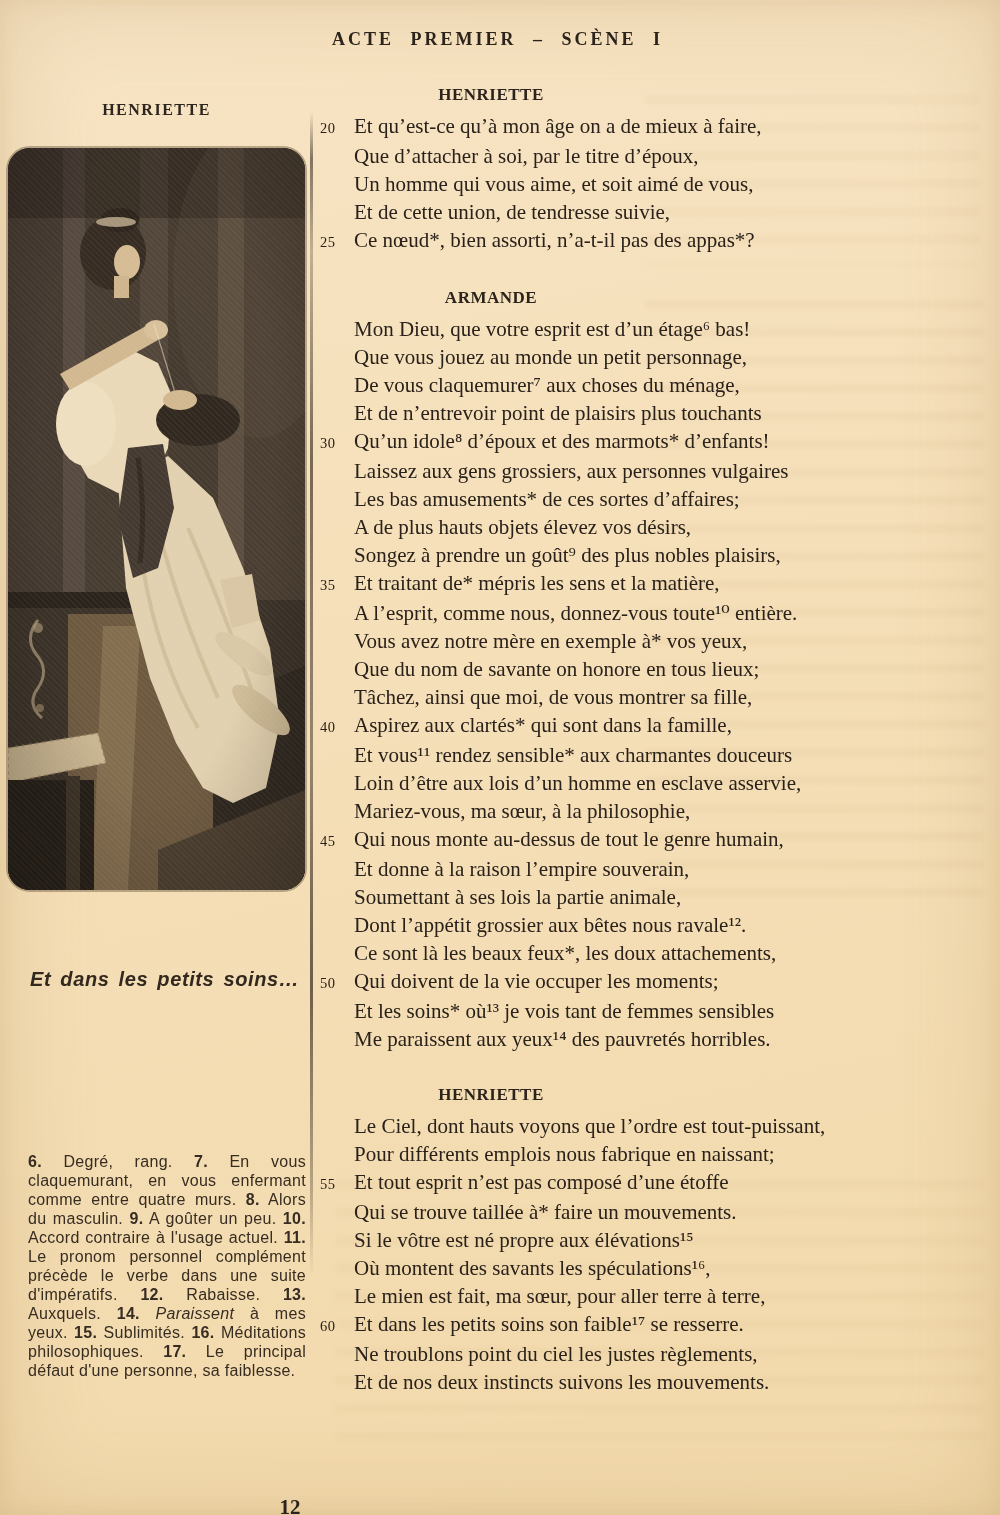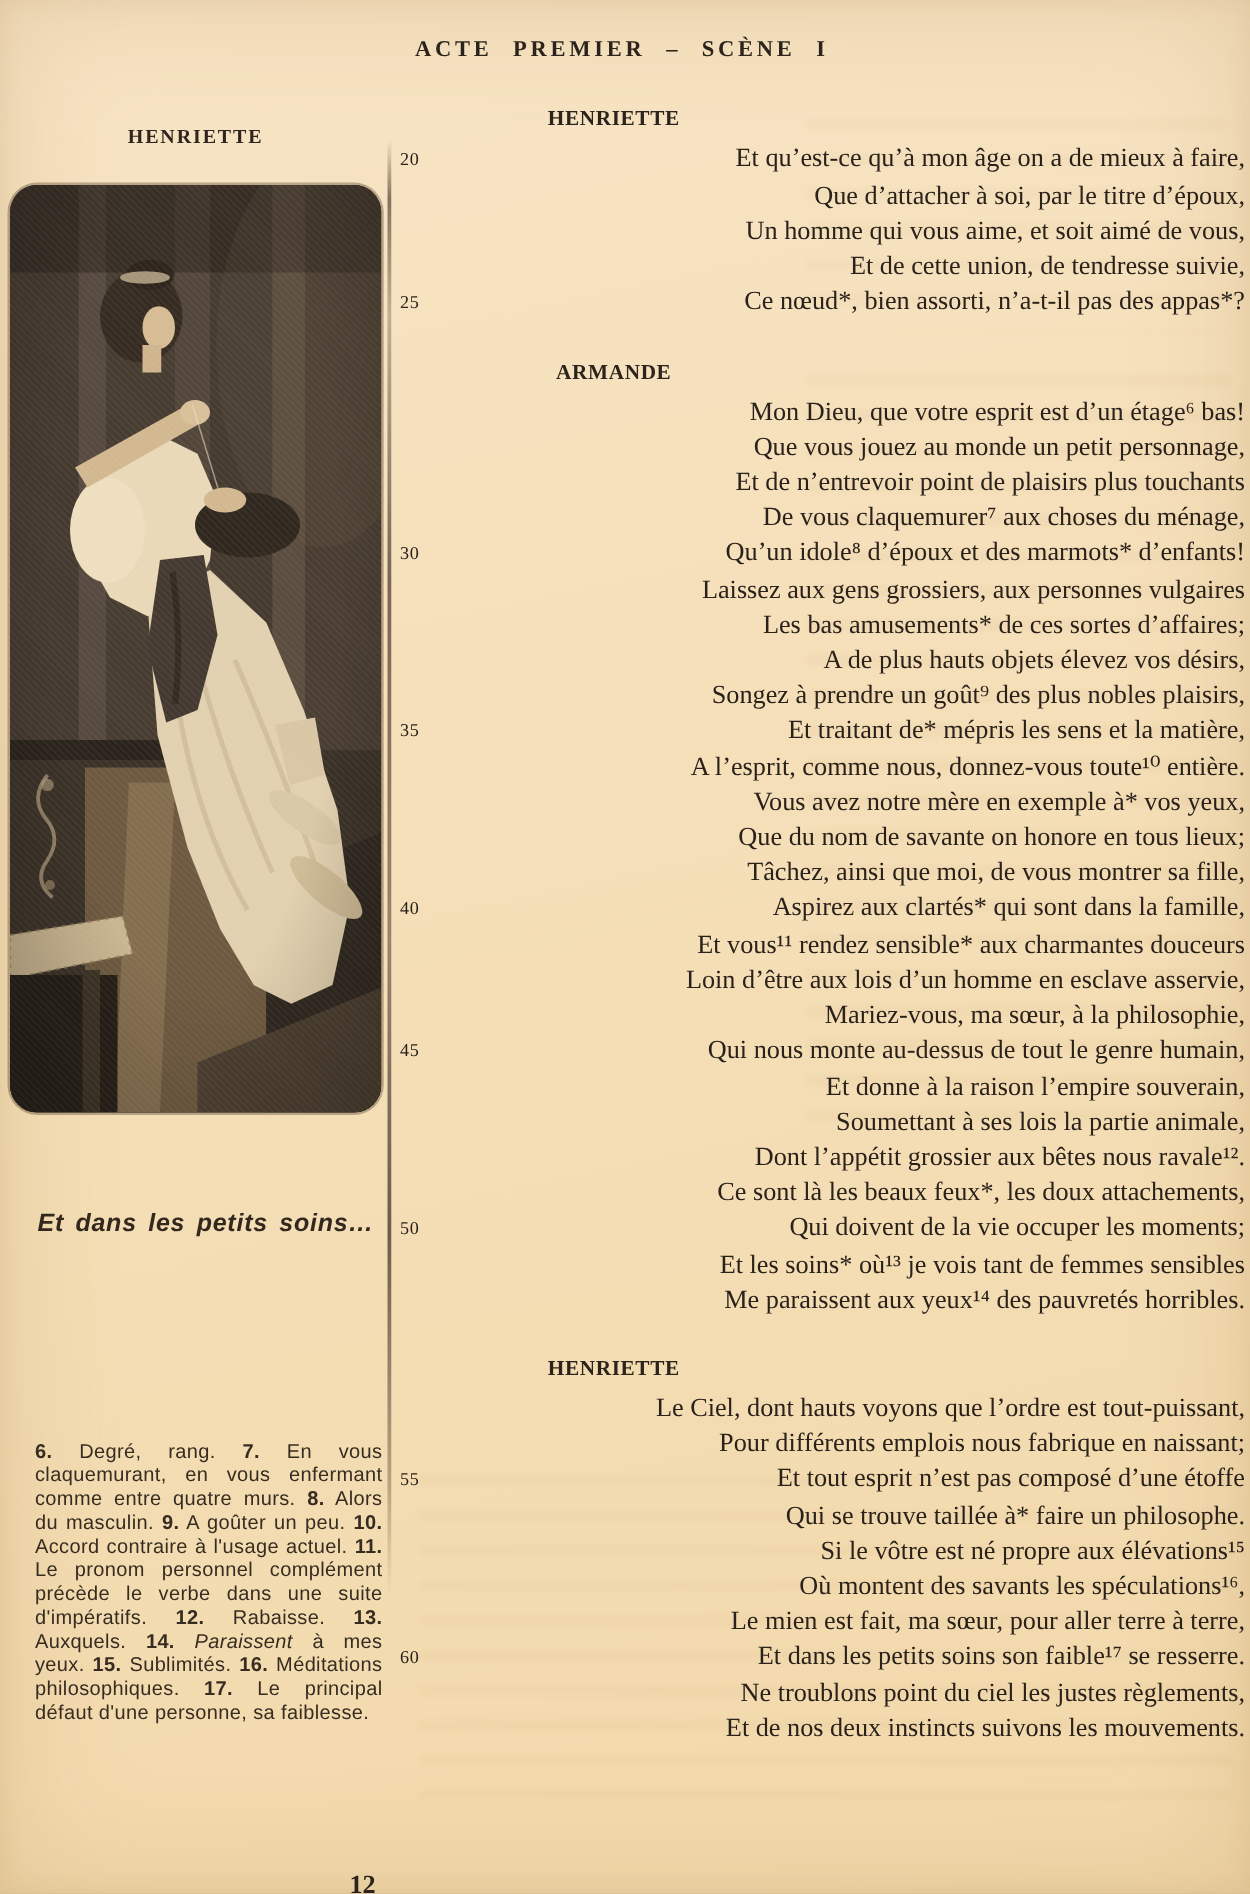--- a/index.html
+++ b/index.html
@@ -42,21 +42,21 @@
   }
   .fn-num{font-weight:bold;}
   .fn-italic{font-style:italic;}
   
   .verse-col{position:absolute;left:320px;top:84px;width:676px;}
   .speaker{
     width:342px;text-align:center;font-size:17px;font-weight:bold;
     letter-spacing:.5px;line-height:22px;margin:31px 0 6px 0;color:#2c241c;
   }
   .verse-col .speaker:first-child{margin-top:0;}
-  .vline{display:flex;line-height:28px;font-size:21px;white-space:nowrap;justify-content:space-between;}
+  .vline{display:flex;line-height:28px;font-size:21px;white-space:nowrap;}
   .vnum{flex:0 0 34px;width:34px;font-size:14.5px;padding-top:2px;letter-spacing:.5px;}
   .vtext{flex:0 0 auto;}
   .page-number{
     position:absolute;left:268px;top:1480px;width:44px;text-align:center;
     font-size:21px;font-weight:bold;color:#2c241c;margin-top:15px;
   }
   .gutter-line{
     position:absolute;left:310px;top:112px;width:3px;height:1165px;pointer-events:none;
     background:linear-gradient(to bottom,
       rgba(35,25,15,0) 0%, rgba(35,25,15,.55) 4%, rgba(35,25,15,.25) 12%,
@@ -173,25 +173,25 @@
       <div class="vline">
         <span class="vnum"></span>
         <span class="vtext">Mon Dieu, que votre esprit est d’un étage⁶ bas!</span>
       </div>
       <div class="vline">
         <span class="vnum"></span>
         <span class="vtext">Que vous jouez au monde un petit personnage,</span>
       </div>
       <div class="vline">
         <span class="vnum"></span>
+        <span class="vtext">De vous claquemurer⁷ aux choses du ménage,</span>
+      </div>
+      <div class="vline">
+        <span class="vnum"></span>
         <span class="vtext">Et de n’entrevoir point de plaisirs plus touchants</span>
-      </div>
-      <div class="vline">
-        <span class="vnum"></span>
-        <span class="vtext">De vous claquemurer⁷ aux choses du ménage,</span>
       </div>
       <div class="vline">
         <span class="vnum">30</span>
         <span class="vtext">Qu’un idole⁸ d’époux et des marmots* d’enfants!</span>
       </div>
       <div class="vline">
         <span class="vnum"></span>
         <span class="vtext">Laissez aux gens grossiers, aux personnes vulgaires</span>
       </div>
       <div class="vline">
@@ -282,21 +282,21 @@
       <div class="vline">
         <span class="vnum"></span>
         <span class="vtext">Pour différents emplois nous fabrique en naissant;</span>
       </div>
       <div class="vline">
         <span class="vnum">55</span>
         <span class="vtext">Et tout esprit n’est pas composé d’une étoffe</span>
       </div>
       <div class="vline">
         <span class="vnum"></span>
-        <span class="vtext">Qui se trouve taillée à* faire un philosophe.</span>
+        <span class="vtext">Qui se trouve taillée à* faire un mouvements.</span>
       </div>
       <div class="vline">
         <span class="vnum"></span>
         <span class="vtext">Si le vôtre est né propre aux élévations¹⁵</span>
       </div>
       <div class="vline">
         <span class="vnum"></span>
         <span class="vtext">Où montent des savants les spéculations¹⁶,</span>
       </div>
       <div class="vline">

